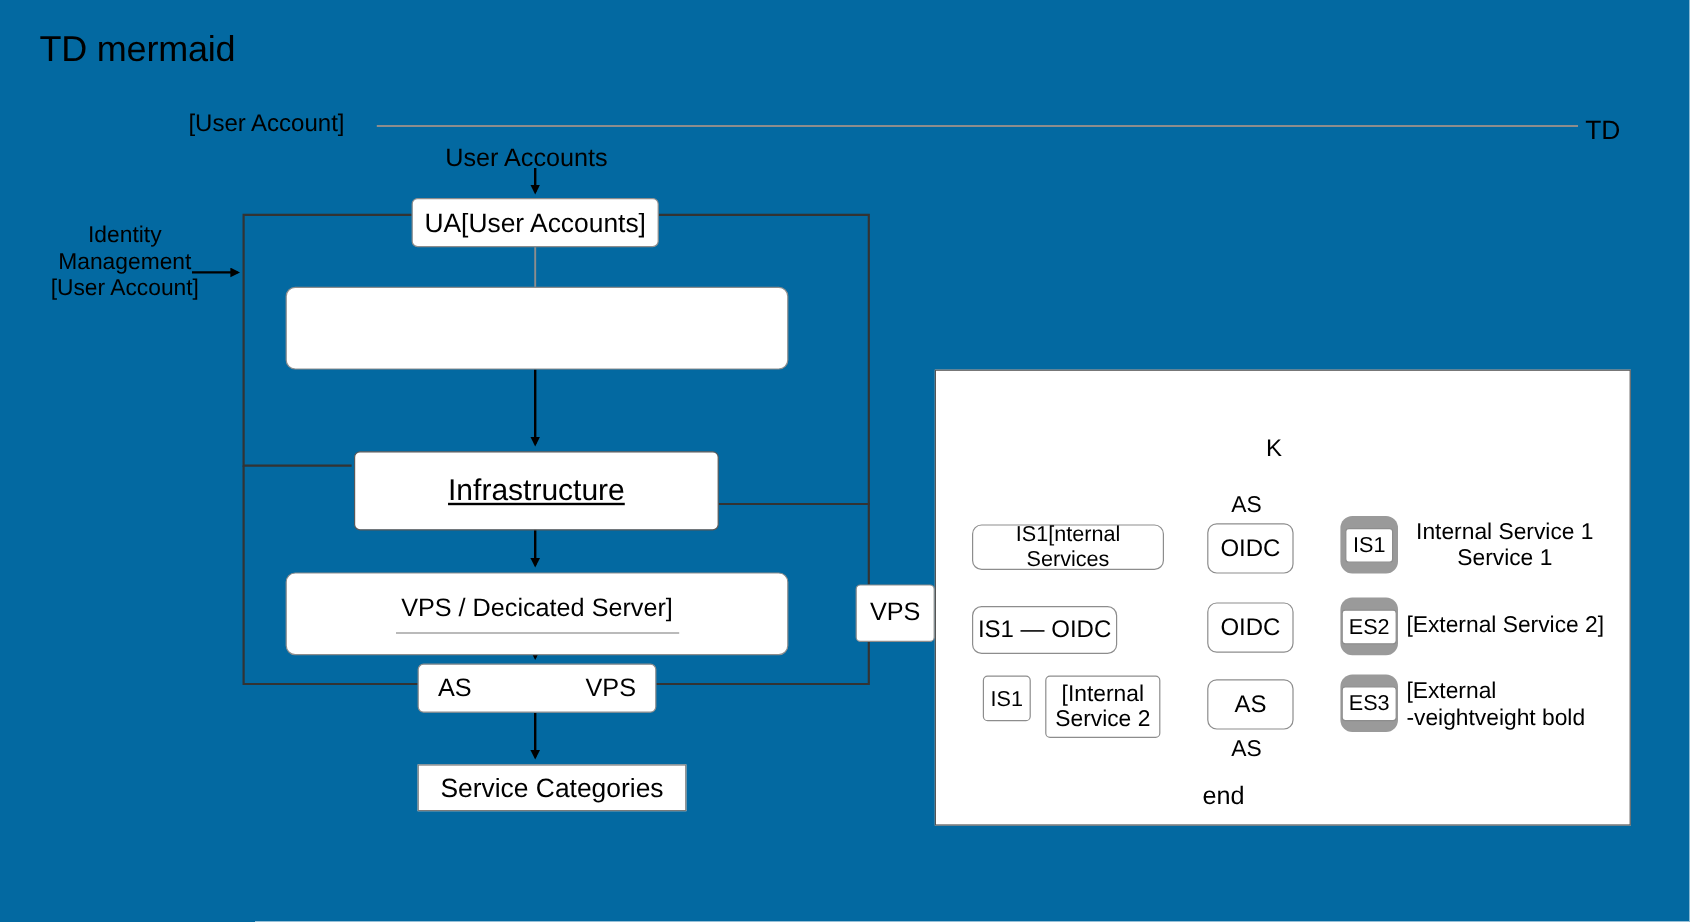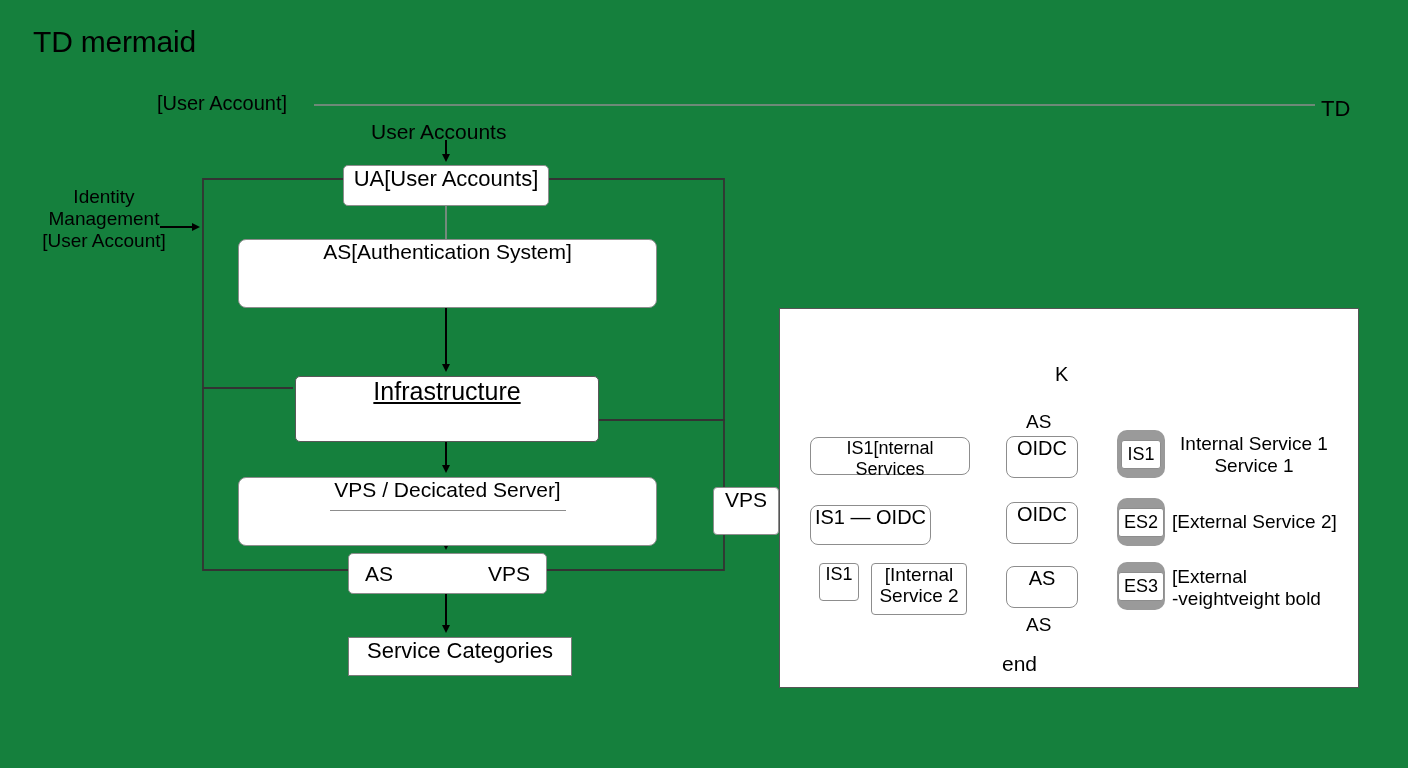--- a/index.html
+++ b/index.html
@@ -8,21 +8,21 @@
     background: #ffffff;
   }
   body {
     font-family: "Liberation Sans", sans-serif;
     color: #000000;
   }
   #canvas {
     position: relative;
     width: 1408px;
     height: 768px;
-    background: #15803d;
+    background: #0369a1;
     overflow: hidden;
   }
   svg.layer {
     position: absolute;
     left: 0;
     top: 0;
     width: 1408px;
     height: 768px;
     pointer-events: none;
   }
@@ -53,20 +53,21 @@
   }
 
   
   .node {
     position: absolute;
     box-sizing: border-box;
     background: #ffffff;
     border: 1px solid #8d8d8d;
     display: flex;
     align-items: center;
+    justify-content: center;
     flex-direction: column;
     text-align: center;
   }
 
   #node-ua   { left: 343px; top: 165px; width: 206px; height: 41px; font-size: 22px; border-radius: 5px; }
   #node-as   { left: 238px; top: 239px; width: 419px; height: 69px; font-size: 21px; border-radius: 8px; }
   #node-infra{ left: 295px; top: 376px; width: 304px; height: 66px; font-size: 25px; border-radius: 5px; border-color:#585858;text-decoration:underline; }
   #node-vps  { left: 238px; top: 477px; width: 419px; height: 69px; font-size: 21px; border-radius: 8px; }
   #node-asvps{ left: 348px; top: 553px; width: 199px; height: 41px; border-radius: 5px; font-size: 21px;
                flex-direction: row; justify-content: space-between; padding: 0 16px; }
@@ -200,21 +201,20 @@
   <div class="txt" id="edge-user-accounts">User Accounts</div>
   <div class="txt" id="edge-identity-mgmt" style="white-space: pre-line;">Identity
 Management
 [User Account]</div>
 
   <div class="node" id="node-ua">
     <span>UA[User Accounts]</span>
   </div>
 
   <div class="node" id="node-as">
-    <span>AS[Authentication System]</span>
   </div>
 
   <div class="node" id="node-infra">
     <span>Infrastructure</span>
   </div>
 
   <div class="node" id="node-vps">
     <span>VPS / Decicated Server]</span>
     <span class="vpsline"></span>
   </div>

